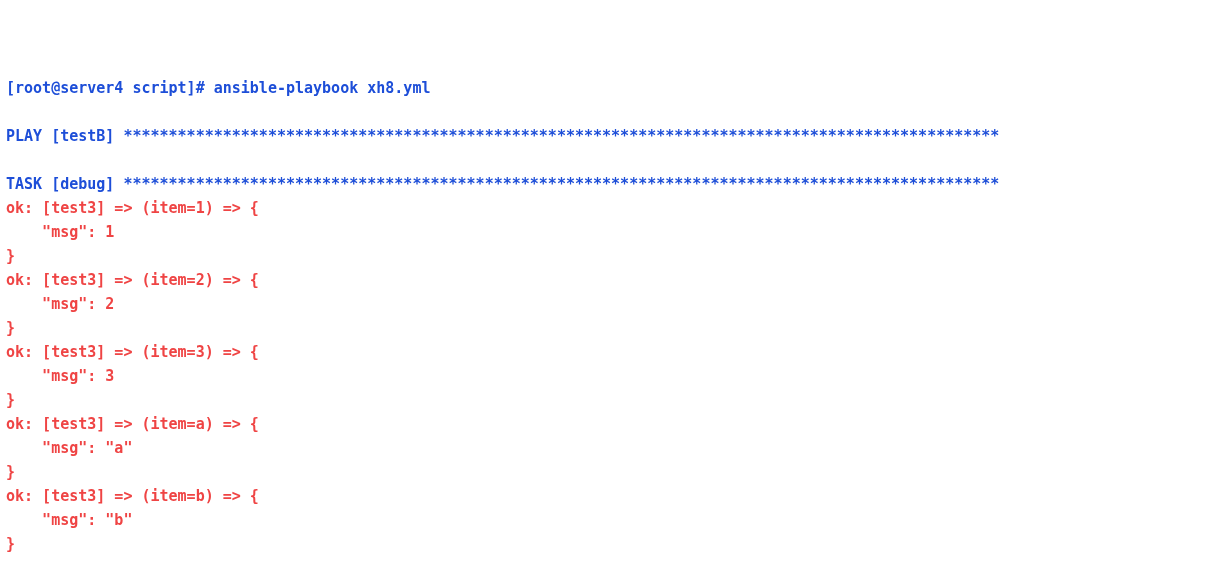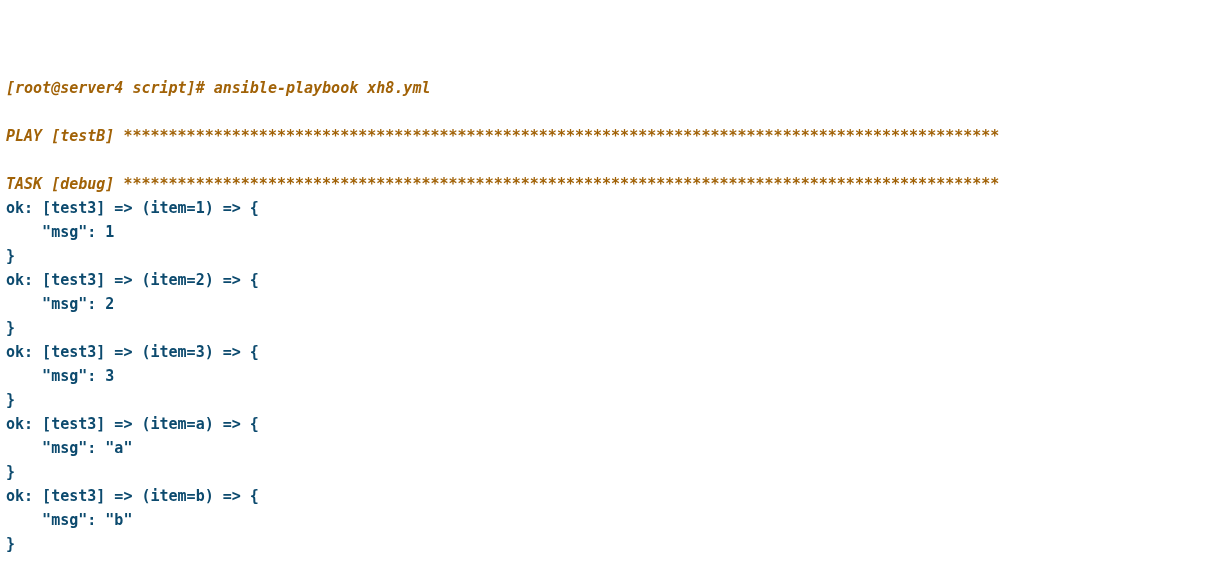--- a/index.html
+++ b/index.html
@@ -7,22 +7,22 @@
       font-family: "DejaVu Sans Mono", "Liberation Mono", Consolas, monospace;
       font-size: 15px;
       line-height: 1.6;
       background: #ffffff;
       color: #000000;
       padding: 4px 6px;
       white-space: pre;
       font-weight: bold;
       overflow: hidden;
     }
-    .green { color: #0c4a6e; }
-    .black { color: #a16207; font-style: italic; }
+    .green { color: #ef4444; }
+    .black { color: #1d4ed8; }
     .blank-line { height: 1.6em; }
   </style>
 </head>
 <body>
 
 
 <div id="terminal"><div><span class="black">[root@server4 script]# </span><span class="black">ansible-playbook xh8.yml</span></div><div class="blank-line"></div><div><span class="black">PLAY [testB] </span><span class="black">*************************************************************************************************</span></div><div class="blank-line"></div><div><span class="black">TASK [debug] </span><span class="black">*************************************************************************************************</span></div><div><span class="green">ok: [test3] =&gt; (item=1) =&gt; {</span></div><div><span class="green">    "msg": 1</span></div><div><span class="green">}</span></div><div><span class="green">ok: [test3] =&gt; (item=2) =&gt; {</span></div><div><span class="green">    "msg": 2</span></div><div><span class="green">}</span></div><div><span class="green">ok: [test3] =&gt; (item=3) =&gt; {</span></div><div><span class="green">    "msg": 3</span></div><div><span class="green">}</span></div><div><span class="green">ok: [test3] =&gt; (item=a) =&gt; {</span></div><div><span class="green">    "msg": "a"</span></div><div><span class="green">}</span></div><div><span class="green">ok: [test3] =&gt; (item=b) =&gt; {</span></div><div><span class="green">    "msg": "b"</span></div><div><span class="green">}</span></div><div class="blank-line"></div></div>
 
 
 

